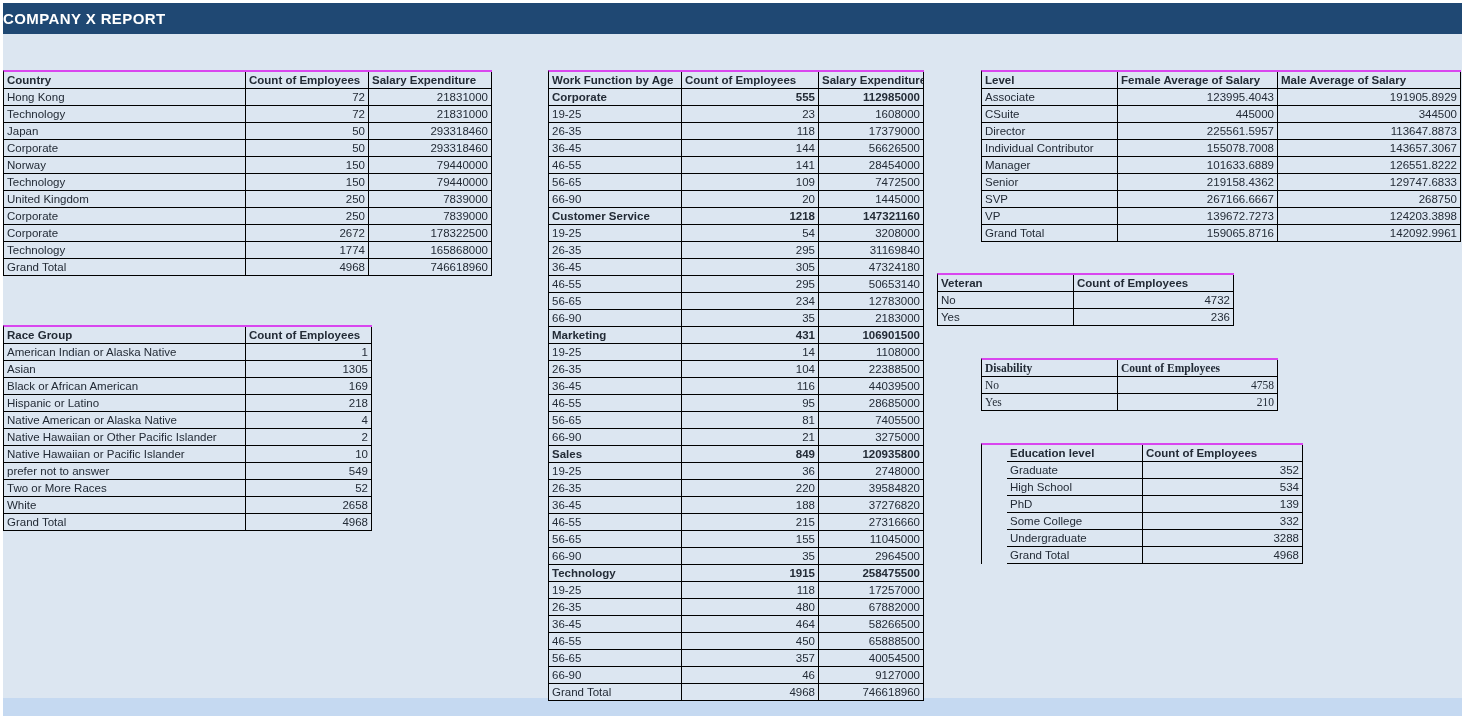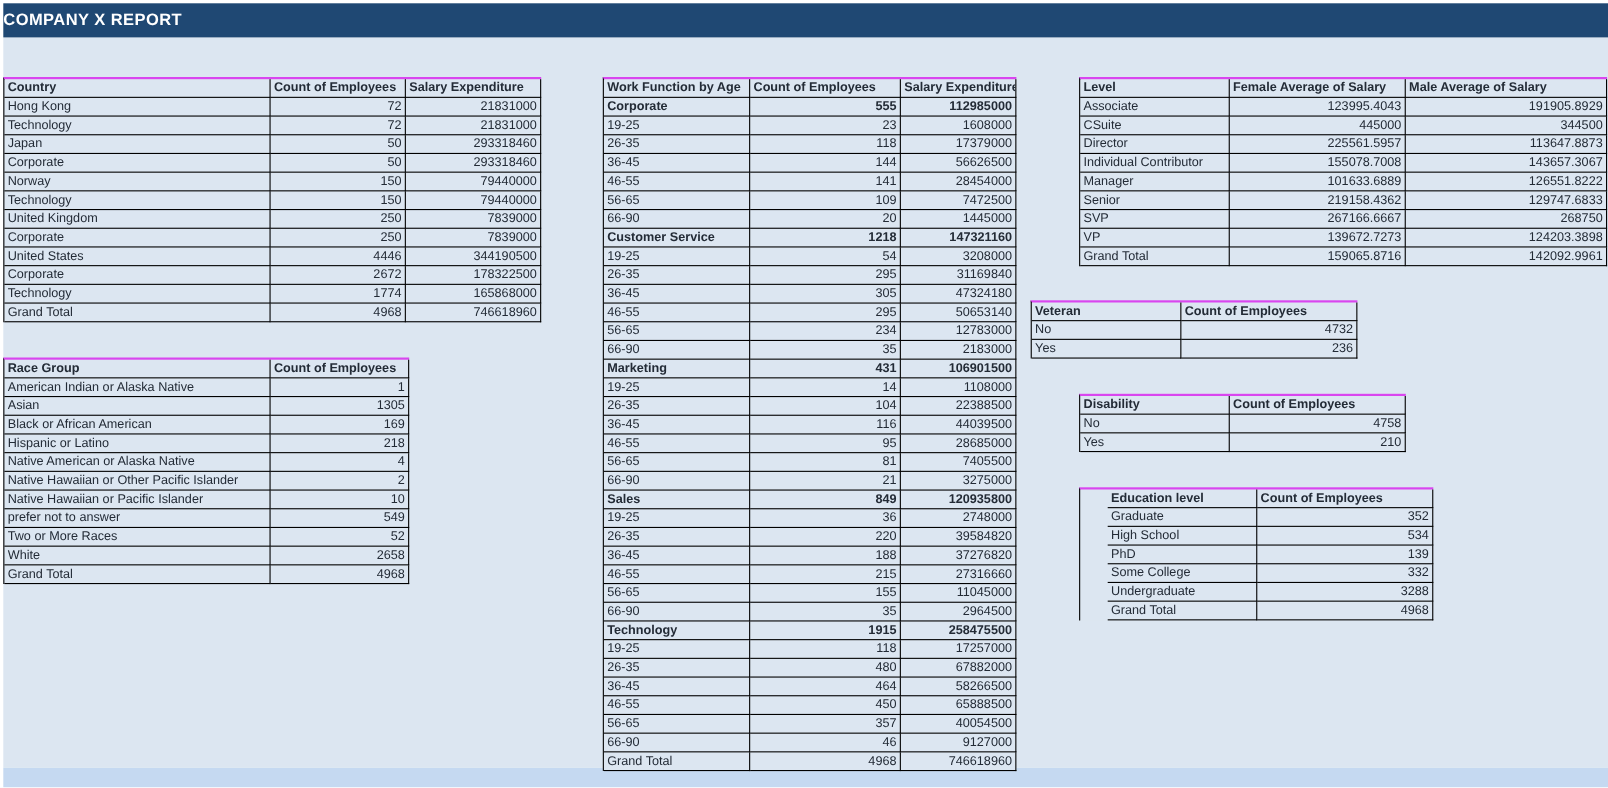--- a/index.html
+++ b/index.html
@@ -18,21 +18,21 @@
            border-right:1px solid #000; border-bottom:1px solid #000; overflow:hidden; white-space:nowrap; }
   .trow.thead .tcell { font-weight:bold; }
   .trow.bold .tcell { font-weight:bold; }
   .tcell.num { text-align:right; }
 
   .t-country   { left:3px;   top:70px;  }
   .t-race      { left:3px;   top:325px; }
   .t-work      { left:548px; top:70px;  }
   .t-level     { left:981px; top:70px;  }
   .t-veteran   { left:937px; top:273px; }
-  .t-disability{ left:981px; top:358px; }
+  .t-disability{ left:981px; top:358px;font-family:Liberation Serif, serif; }
   .t-education { left:981px; top:443px;padding-left:25px; }
 
   .t-country .c0{width:242px} .t-country .c1{width:123px} .t-country .c2{width:123px}
   .t-race .c0{width:242px}    .t-race .c1{width:126px}
   .t-work .c0{width:133px}    .t-work .c1{width:137px}    .t-work .c2{width:105px}
   .t-level .c0{width:136px}   .t-level .c1{width:160px}   .t-level .c2{width:183px}
   .t-veteran .c0,.t-disability .c0,.t-education .c0{width:136px}
   .t-veteran .c1,.t-disability .c1,.t-education .c1{width:160px}
 </style>
 </head>
@@ -86,25 +86,20 @@
         <div class="tcell c0">United Kingdom</div>
         <div class="tcell c1 num">250</div>
         <div class="tcell c2 num">7839000</div>
       </div>
       <div class="trow">
         <div class="tcell c0">Corporate</div>
         <div class="tcell c1 num">250</div>
         <div class="tcell c2 num">7839000</div>
       </div>
       <div class="trow">
-        <div class="tcell c0">United States</div>
-        <div class="tcell c1 num">4446</div>
-        <div class="tcell c2 num">344190500</div>
-      </div>
-      <div class="trow">
         <div class="tcell c0">Corporate</div>
         <div class="tcell c1 num">2672</div>
         <div class="tcell c2 num">178322500</div>
       </div>
       <div class="trow">
         <div class="tcell c0">Technology</div>
         <div class="tcell c1 num">1774</div>
         <div class="tcell c2 num">165868000</div>
       </div>
       <div class="trow">

